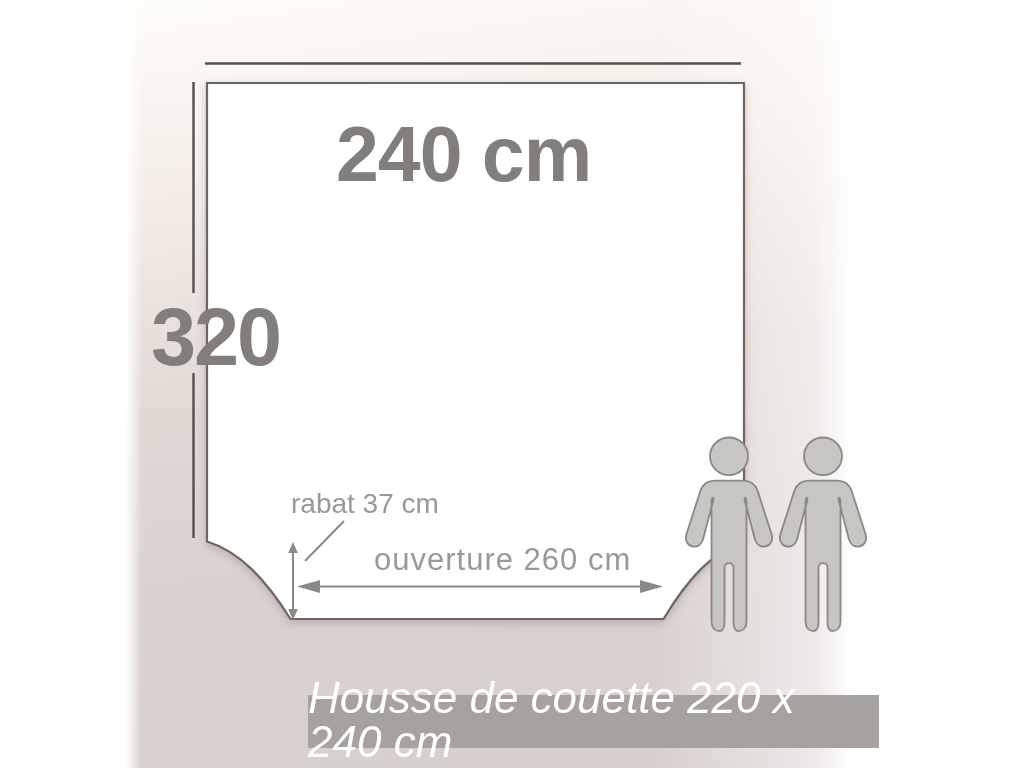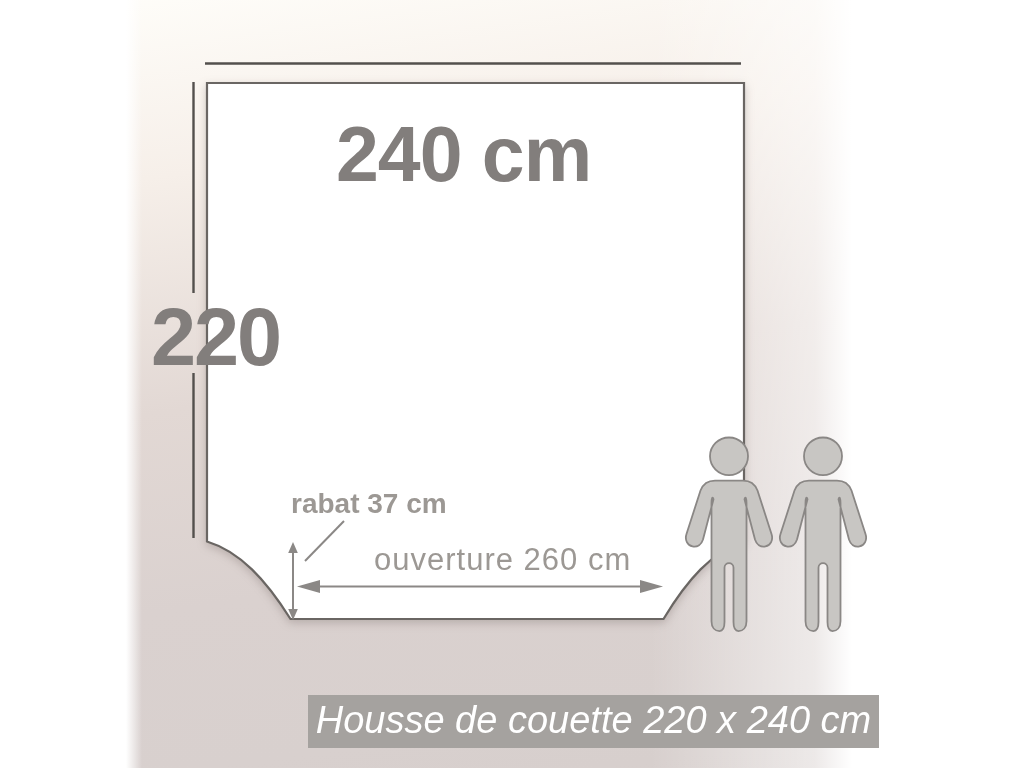--- a/index.html
+++ b/index.html
@@ -10,30 +10,29 @@
       linear-gradient(to right, #ffffff 0px, #ffffff 126px, rgba(255,255,255,0) 142px),
       linear-gradient(to left, #ffffff 0px, #ffffff 128px, rgba(255,255,255,0.55) 165px, rgba(255,255,255,0) 330px),
       linear-gradient(172deg, #fffefa 0%, #f6efe9 22%, #e2d8d4 48%, #dad1cf 70%, #d8d0ce 88%, #d6cecc 100%);
   }
   svg{position:absolute;left:0;top:0;}
   .lbl{position:absolute;white-space:nowrap;line-height:1;}
   .dim-big{font-weight:bold;color:var(--big-text);}
   .w-label{left:336px;top:116px;font-size:77px;letter-spacing:-1px;}
   .h-label{left:151px;top:297px;font-size:81px;letter-spacing:-2px;}
   .small-lbl{color:var(--small-text);}
-  .flap-label{left:291px;top:490px;font-size:28px;font-weight:bold;}
+  .flap-label{left:291px;top:490px;font-size:28px;}
   .open-label{left:374px;top:544px;font-size:31px;letter-spacing:1px;}
   .caption-bar{
     position:absolute;left:308px;top:695px;width:571px;height:53px;
     background:var(--banner-bg);display:flex;align-items:center;justify-content:center;
   }
   .caption-text{
-    color:var(--banner-text);font-style:italic;font-size:38px;letter-spacing:0px;line-height:1;
+    color:var(--banner-text);font-style:italic;font-size:44px;letter-spacing:0px;line-height:1;
     padding-bottom:3px;
-    text-align:center;
   }
   .duvet{fill:var(--square-fill);stroke:var(--square-border);stroke-width:2.2;
          filter:drop-shadow(0 3px 4px rgba(96,84,78,0.28));}
   .dimline{stroke:var(--line-dark);stroke-width:2.4;fill:none;}
   .thinline{stroke:var(--arrow);stroke-width:2;fill:none;}
   .arrowhead{fill:var(--arrow);stroke:none;}
   .person{fill:var(--person-fill);stroke:var(--person-stroke);stroke-width:1.8;stroke-linejoin:round;}
 </style>
 </head>
 <body>
@@ -111,21 +110,21 @@
       L 32.5,68
       C 32.5,63 33.5,60.5 34.5,64
       L 24,104.5
       C 22.5,109.5 18.5,112.5 13.5,111.5
       C 8.5,110.5 5.5,105 7.5,99
       L 21.5,55
       C 24,48.5 29,45 36,45 Z"></path>
   </svg>
 
   <div class="lbl dim-big w-label">240 cm</div>
-  <div class="lbl dim-big h-label">220</div>
+  <div class="lbl dim-big h-label">320</div>
   <div class="lbl small-lbl flap-label">rabat 37 cm</div>
   <div class="lbl small-lbl open-label">ouverture 260 cm</div>
 
   <div class="caption-bar">
     <span class="caption-text">Housse de couette 220 x 240 cm</span>
   </div>
 
 </div>
 
 </body></html>

